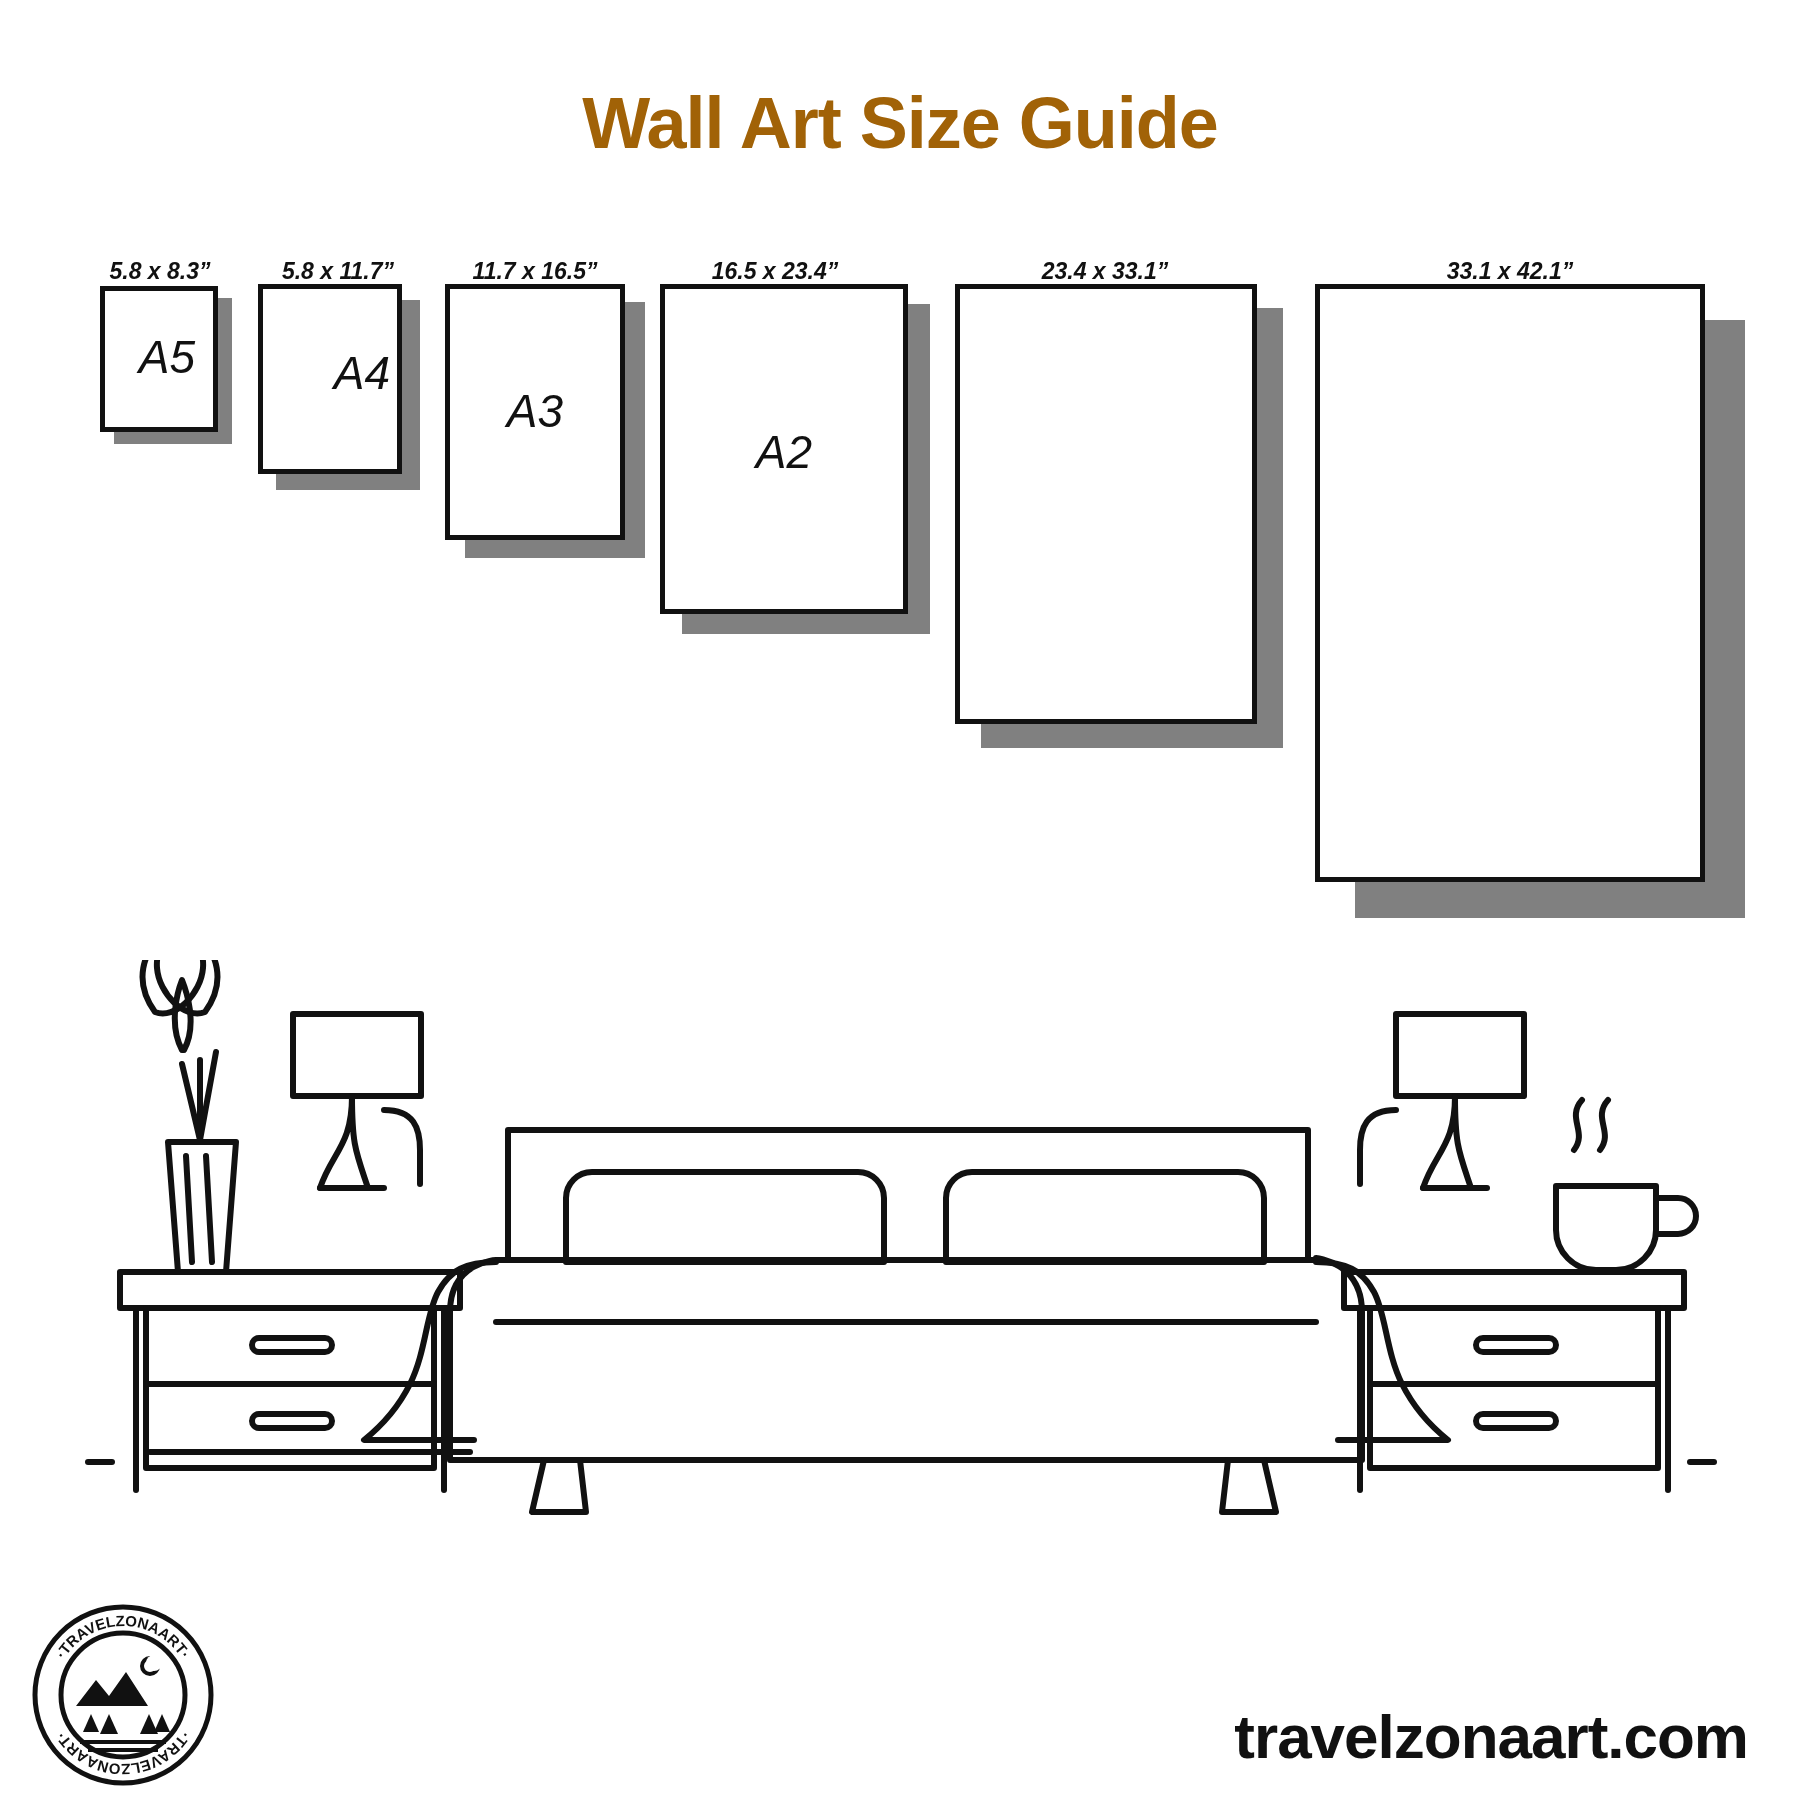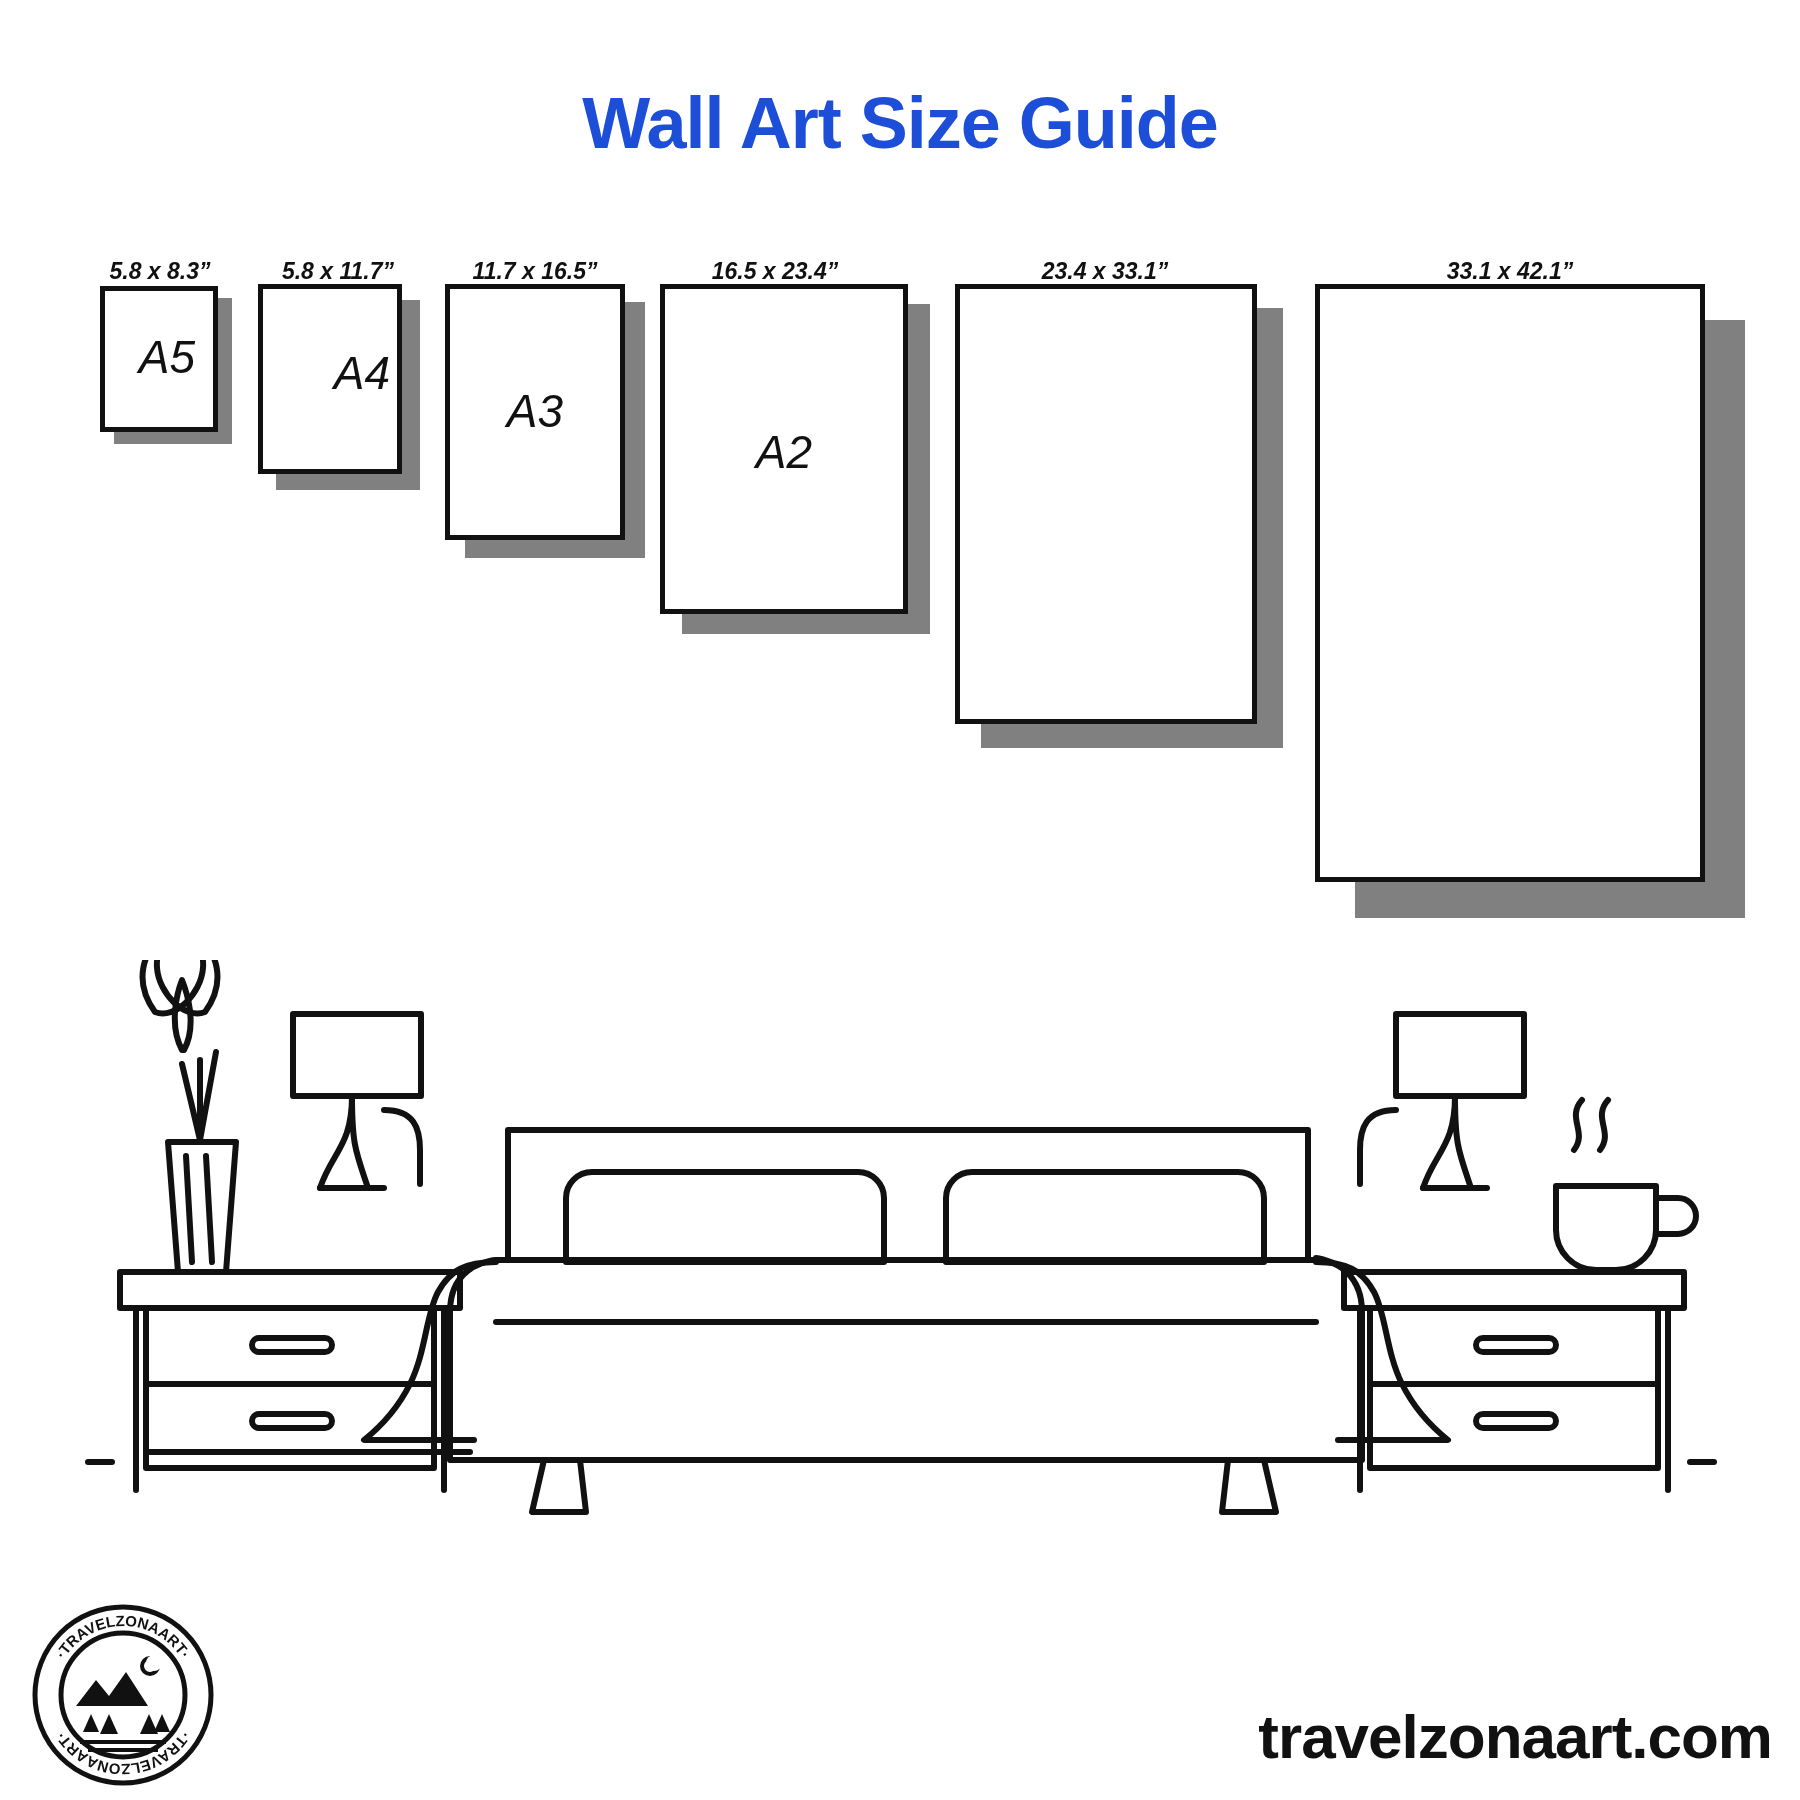--- a/index.html
+++ b/index.html
@@ -19,21 +19,21 @@
   
   .title {
     position: absolute;
     top: 82px;
     left: 0;
     width: 100%;
     text-align: center;
     font-size: 72px;
     font-weight: bold;
     letter-spacing: -1px;
-    color: #1d4ed8;
+    color: #a16207;
   }
 
   
   .frames {
     position: absolute;
     left: 0;
     top: 280px;
     width: 1800px;
     height: 640px;
   }
@@ -81,21 +81,21 @@
   
   .logo {
     position: absolute;
     left: 28px;
     top: 1600px;
     width: 190px;
     height: 190px;
   }
   .site {
     position: absolute;
-    right: 28px;
+    right: 52px;
     bottom: 28px;
     font-size: 62px;
     font-weight: bold;
     color: #111111;
     letter-spacing: -1px;
   }
 </style>
 </head>
 <body>
 

